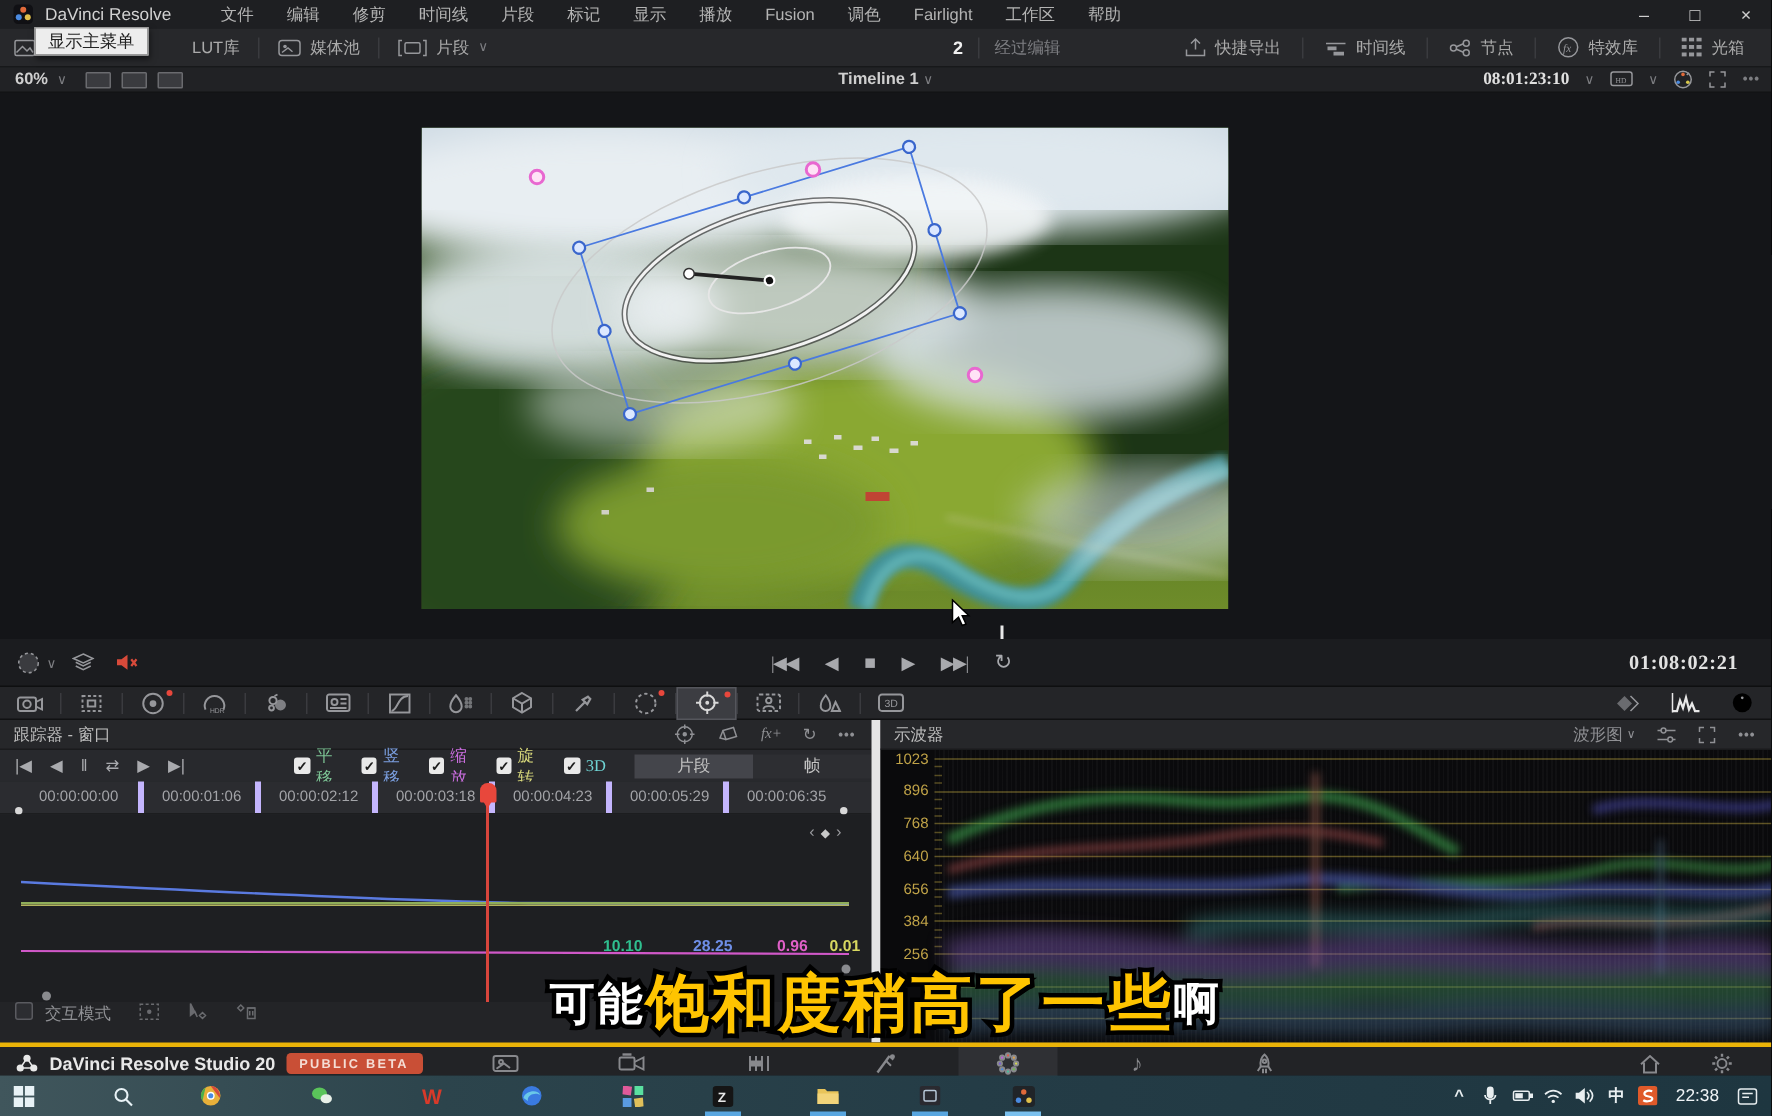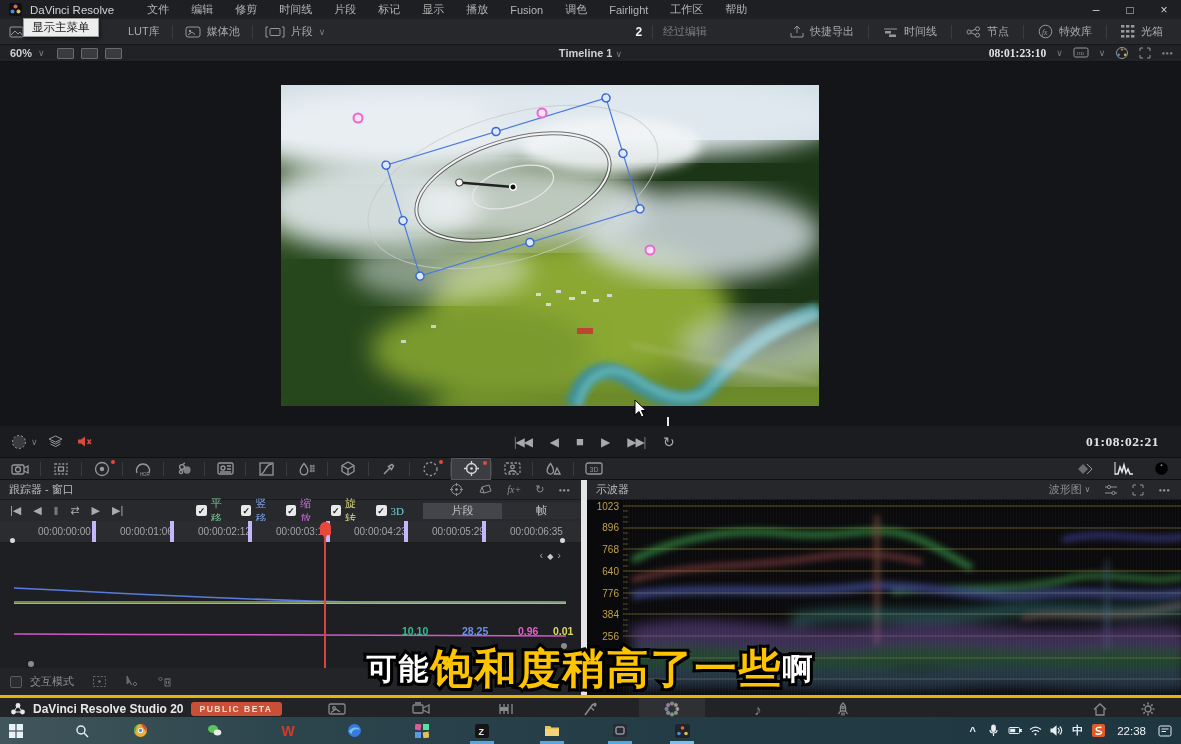--- a/index.html
+++ b/index.html
@@ -66,33 +66,33 @@
   .ttp{color:#a9aaae;font-size:11px;margin:0 6px;white-space:nowrap;}
   .ckwrap{display:flex;align-items:center;gap:4px;margin:0 5px;}
   .ckb{width:11px;height:11px;background:#e9e9e9;border-radius:2px;color:#1d1d1d;font-size:9px;display:flex;align-items:center;justify-content:center;font-weight:bold;}
   .cklab{font-size:11px;}
   .c0{color:#7cc394;} .c1{color:#7b9fe0;} .c2{color:#cb6ee0;} .c3{color:#d6d67a;} .c4{color:#6fd3d3;}
   .tab{width:79px;height:16px;display:flex;align-items:center;justify-content:center;font-size:11px;color:#c3c3c3;background:#2d2e32;}
   .tab.active{background:#44454b;}
 
   .ruler{position:absolute;left:0;top:41px;right:0;height:22px;background:#2b2c30;border-bottom:1px solid #1c1d1f;}
   .rseg{position:absolute;top:0;height:100%;border-left:4px solid #c4b5fd;display:flex;align-items:center;}
-  .rseg span{color:#a3a4a8;font-size:10px;margin-left:24px;white-space:nowrap;}
+  .rseg span{color:#a3a4a8;font-size:10px;margin-left:12px;white-space:nowrap;}
   .phpin{position:absolute;left:320px;top:42px;width:11px;height:13px;background:#e8473c;border-radius:5px 5px 1px 1px;z-index:6;}
   .phpin:after{content:"";position:absolute;left:2px;top:12px;border:3.5px solid transparent;border-top:5px solid #e8473c;}
   .phline{position:absolute;left:324px;top:55px;width:2px;height:133px;background:#d8453c;z-index:5;}
   .enddot{position:absolute;width:5px;height:5px;border-radius:50%;background:#d8d8d8;}
 
   .graph{position:absolute;left:0;top:63px;right:0;height:125px;background:#1e1f22;}
   .kfnav{position:absolute;right:16px;top:6px;color:#9a9b9f;font-size:11px;letter-spacing:4px;}
   .gval{position:absolute;top:82px;font-size:10.5px;font-weight:bold;}
   .gv0{left:402px;color:#2fbf8f;} .gv1{left:462px;color:#6f8fe8;} .gv2{left:518px;color:#e060c8;} .gv3{left:553px;color:#d8d860;}
   .scrolldot{position:absolute;width:6px;height:6px;border-radius:50%;background:#8a8b8f;}
 
-  .brow{position:absolute;left:0;top:188px;right:0;height:27px;background:#232427;display:flex;align-items:center;}
+  .brow{position:absolute;left:0;top:188px;right:0;height:27px;background:#232427;display:flex;}
   .ckb2{width:12px;height:12px;background:#2c2d31;border:1px solid #5a5b60;border-radius:2px;margin:0 8px 0 10px;}
   .brow .lbl{color:#8f9094;font-size:11px;}
   .dimico{color:#6a6b6f;font-size:11px;margin-left:18px;}
 
   
   .scope{position:absolute;left:0;top:20px;right:0;height:195px;background:#0a0a0c;overflow:hidden;}
   .slab{position:absolute;right:570px;width:28px;text-align:right;color:#c0a348;font-size:10px;}
   .slab{left:4px;width:28px;}
   .noise{position:absolute;left:36px;top:0;right:0;bottom:0;opacity:.55;
     background:repeating-linear-gradient(90deg,rgba(255,255,255,.05) 0 1px,transparent 1px 3px);}
@@ -698,21 +698,21 @@
             </svg>
           </span>
         <span class="hico">•••</span>
       </div>
     </div>
     <div class="scope">
       <span class="slab" style="top:1px">1023</span>
       <span class="slab" style="top:22px">896</span>
       <span class="slab" style="top:44px">768</span>
       <span class="slab" style="top:66px">640</span>
-      <span class="slab" style="top:88px">776</span>
+      <span class="slab" style="top:88px">656</span>
       <span class="slab" style="top:109px">384</span>
       <span class="slab" style="top:131px">256</span>
       <svg width="600" height="195" viewBox="0 0 600 195" style="position:absolute;left:0;top:0">
         <defs>
           <filter id="wb4" x="-20%" y="-20%" width="140%" height="140%">
               <feGaussianBlur stdDeviation="3"></feGaussianBlur>
             </filter>
           <filter id="wb8" x="-20%" y="-20%" width="140%" height="140%">
               <feGaussianBlur stdDeviation="6"></feGaussianBlur>
             </filter>

